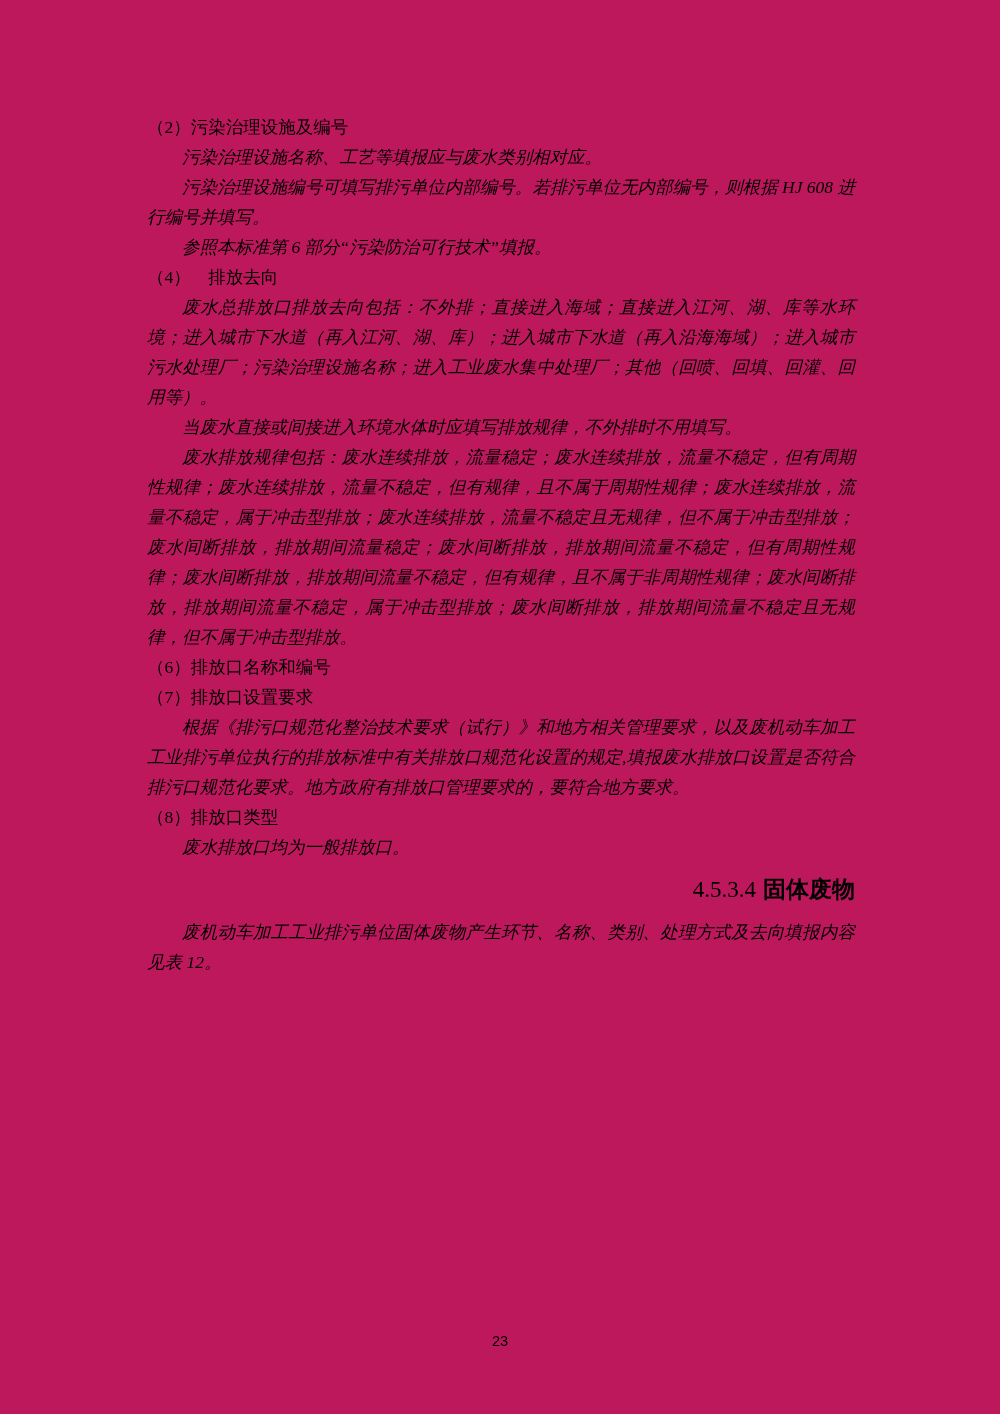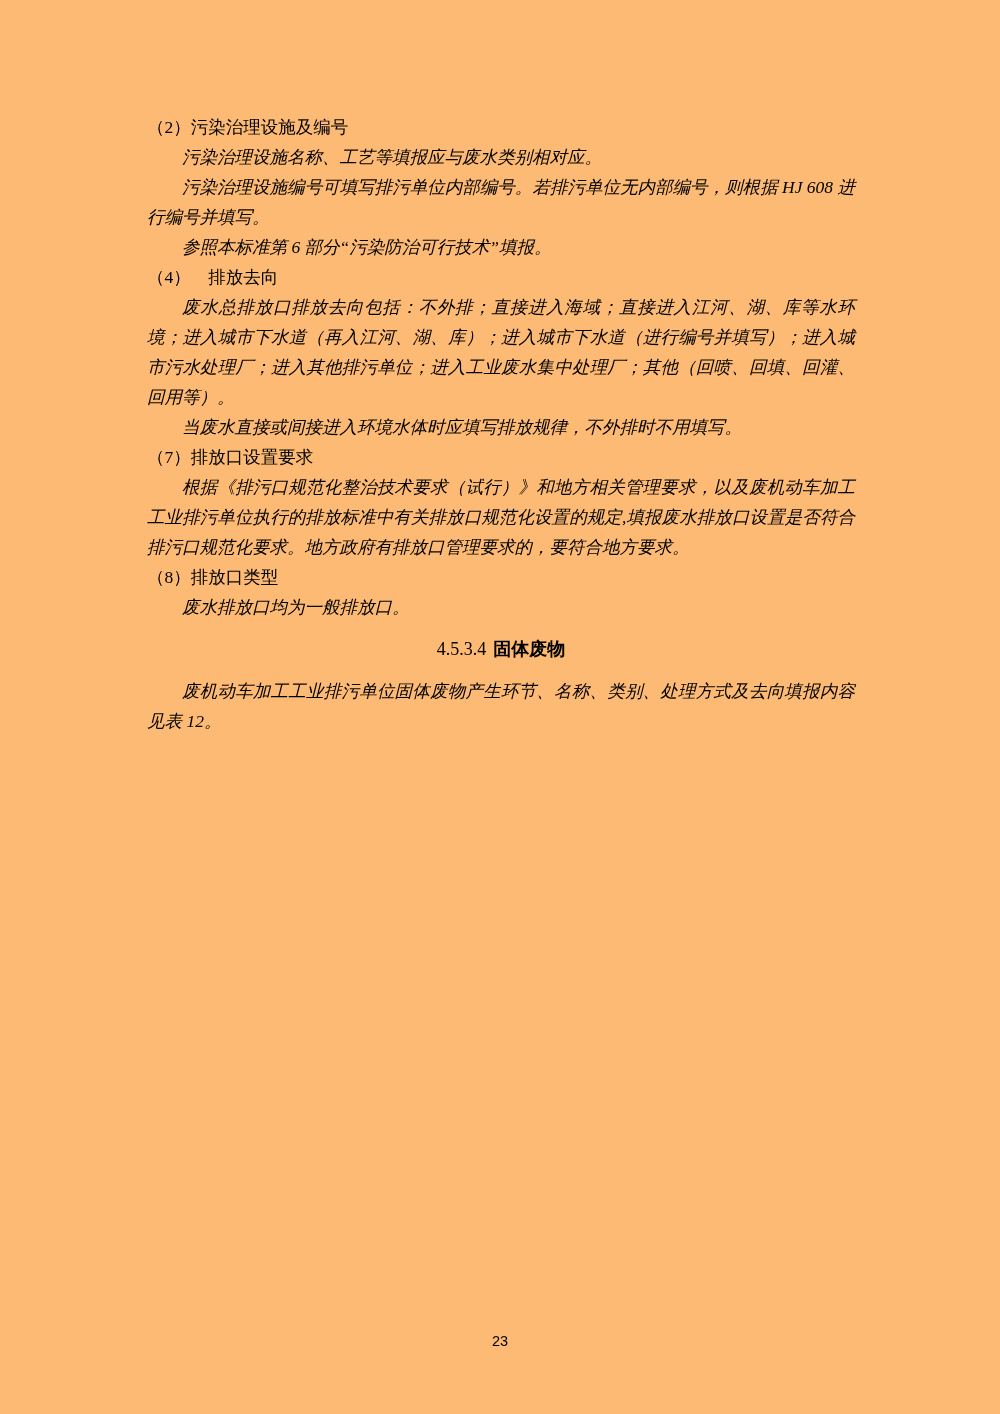--- a/index.html
+++ b/index.html
@@ -5,21 +5,21 @@
   html, body {
     margin: 0;
     padding: 0;
     background: #ffffff;
   }
   .page {
     position: relative;
     width: 1000px;
     height: 1414px;
     margin: 0 auto;
-    background: #fdba74;
+    background: #be185d;
     color: #000000;
     font-family: "Liberation Serif", "DejaVu Serif", serif;
     overflow: hidden;
   }
   .content {
     position: absolute;
     left: 147px;
     top: 112px;
     width: 708px;
     font-size: 17.5px;
@@ -32,24 +32,24 @@
   }
   p.paragraph {
     text-indent: 2em;
     font-style: italic;
   }
   p.item-heading {
     text-indent: 0;
   }
   .section-heading {
     margin: 12px 0 12px 0;
-    font-size: 18px;
+    font-size: 23px;
     font-weight: normal;
     line-height: 30px;
-    text-align: center;
+    text-align: right;
   }
   .sec-num {
     font-family: "Liberation Serif", "DejaVu Serif", serif;
     font-weight: normal;
   }
   .sec-title {
     font-family: "Liberation Sans", "DejaVu Sans", sans-serif;
     font-weight: bold;
     margin-left: 7px;
   }
@@ -69,22 +69,24 @@
 </head>
 <body>
 
 <div class="page">
   <div class="content">
       <p class="item-heading">（2）污染治理设施及编号</p>
       <p class="paragraph">污染治理设施名称、工艺等填报应与废水类别相对应。</p>
       <p class="paragraph">污染治理设施编号可填写排污单位内部编号。若排污单位无内部编号，则根据 HJ 608 进行编号并填写。</p>
       <p class="paragraph">参照本标准第 6 部分“污染防治可行技术”填报。</p>
       <p class="item-heading">（4）　排放去向</p>
-      <p class="paragraph">废水总排放口排放去向包括：不外排；直接进入海域；直接进入江河、湖、库等水环境；进入城市下水道（再入江河、湖、库）；进入城市下水道（进行编号并填写）；进入城市污水处理厂；进入其他排污单位；进入工业废水集中处理厂；其他（回喷、回填、回灌、回用等）。</p>
+      <p class="paragraph">废水总排放口排放去向包括：不外排；直接进入海域；直接进入江河、湖、库等水环境；进入城市下水道（再入江河、湖、库）；进入城市下水道（再入沿海海域）；进入城市污水处理厂；污染治理设施名称；进入工业废水集中处理厂；其他（回喷、回填、回灌、回用等）。</p>
       <p class="paragraph">当废水直接或间接进入环境水体时应填写排放规律，不外排时不用填写。</p>
+      <p class="paragraph">废水排放规律包括：废水连续排放，流量稳定；废水连续排放，流量不稳定，但有周期性规律；废水连续排放，流量不稳定，但有规律，且不属于周期性规律；废水连续排放，流量不稳定，属于冲击型排放；废水连续排放，流量不稳定且无规律，但不属于冲击型排放；废水间断排放，排放期间流量稳定；废水间断排放，排放期间流量不稳定，但有周期性规律；废水间断排放，排放期间流量不稳定，但有规律，且不属于非周期性规律；废水间断排放，排放期间流量不稳定，属于冲击型排放；废水间断排放，排放期间流量不稳定且无规律，但不属于冲击型排放。</p>
+      <p class="item-heading">（6）排放口名称和编号</p>
       <p class="item-heading">（7）排放口设置要求</p>
       <p class="paragraph">根据《排污口规范化整治技术要求（试行）》和地方相关管理要求，以及废机动车加工工业排污单位执行的排放标准中有关排放口规范化设置的规定,填报废水排放口设置是否符合排污口规范化要求。地方政府有排放口管理要求的，要符合地方要求。</p>
       <p class="item-heading">（8）排放口类型</p>
       <p class="paragraph">废水排放口均为一般排放口。</p>
       <h3 class="section-heading"><span class="sec-num">4.5.3.4</span><span class="sec-title">固体废物</span></h3>
       <p class="paragraph">废机动车加工工业排污单位固体废物产生环节、名称、类别、处理方式及去向填报内容见表 12。</p>
     </div>
   <div class="page-number">23</div>
 </div>
 

